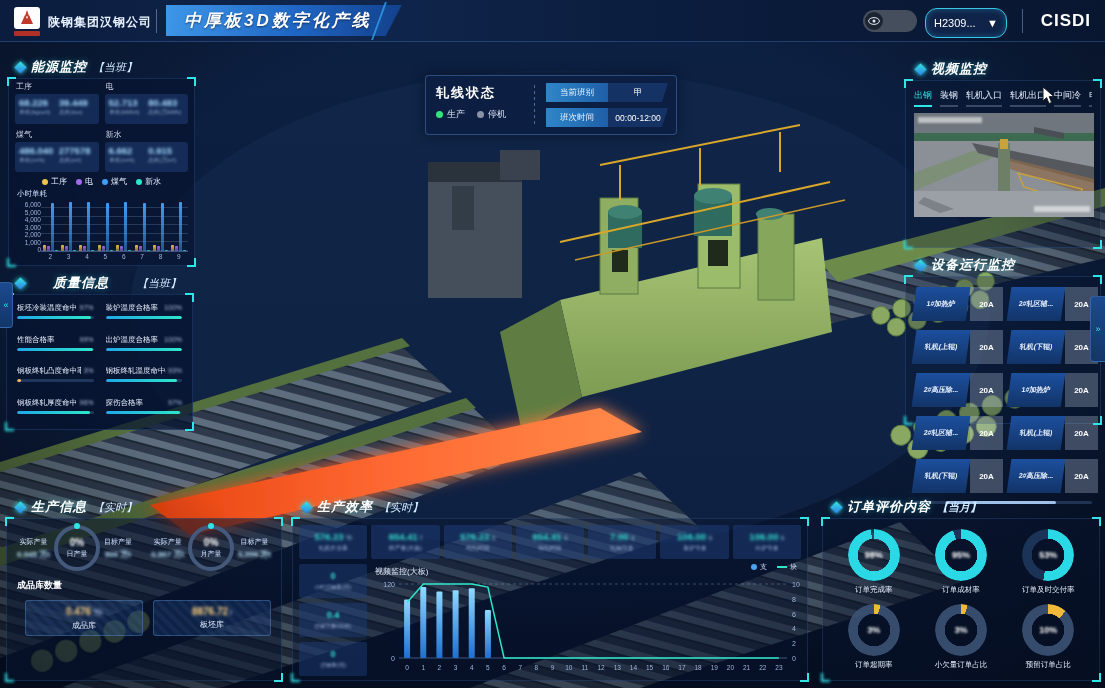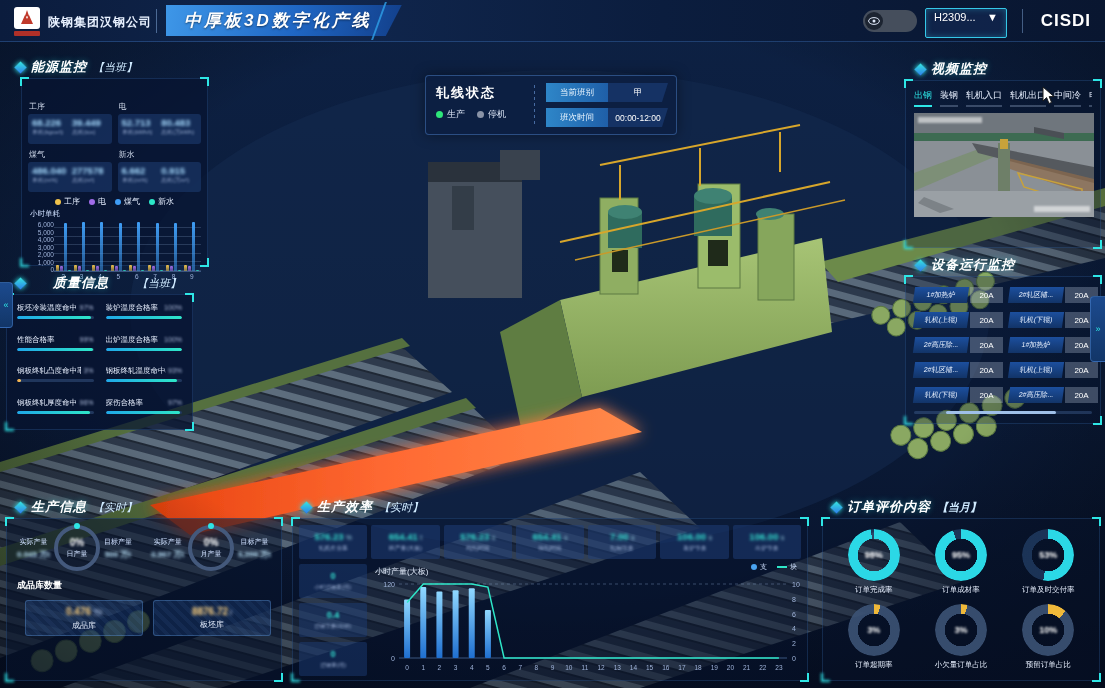--- a/index.html
+++ b/index.html
@@ -22,22 +22,22 @@
   .hdiv{position:absolute;left:156px;top:9px;width:1px;height:24px;background:rgba(140,180,230,.5);}
   .titleplate{position:absolute;left:166px;top:5px;height:31px;padding:0 30px 0 18px;
     background:linear-gradient(100deg,#3e97e8 0%,#1f66c4 55%,#123f8a 100%);
     clip-path:polygon(0 0,100% 0,calc(100% - 16px) 100%,0 100%);
     display:flex;align-items:center;}
   .titleplate b{font-size:17px;font-style:italic;color:#fff;letter-spacing:3px;text-shadow:0 1px 2px rgba(0,0,0,.5);}
   .title-slash{position:absolute;left:378px;top:2px;width:2px;height:38px;background:#2ea0e8;transform:skewX(-20deg);opacity:.8;}
   .eye-toggle{position:absolute;right:188px;top:10px;width:54px;height:22px;border-radius:11px;
     background:#454e5c;display:flex;align-items:center;padding:2px;cursor:pointer;}
   .eye-knob{width:18px;height:18px;border-radius:50%;background:#1c2431;display:flex;align-items:center;justify-content:center;}
-  .heat-select{position:absolute;right:98px;top:8px;width:82px;height:26px;border:1px solid #35c8e8;border-radius:2px;
-    background:rgba(18,40,82,.7);display:flex;align-items:flex-end;justify-content:space-between;padding:14px 8px;cursor:pointer;
+  .heat-select{position:absolute;right:98px;top:8px;width:82px;height:26px;border:1px solid #35c8e8;border-radius:12px;
+    background:rgba(18,40,82,.7);display:flex;align-items:center;justify-content:space-between;padding:14px 8px;cursor:pointer;
     box-shadow:0 0 6px rgba(53,200,232,.35) inset;}
   .heat-select span{font-size:11px;color:#fff;}
   .caret{font-size:8px;color:#35c8e8;}
   .hdiv2{position:absolute;right:82px;top:9px;width:1px;height:24px;background:rgba(140,180,230,.45);}
   .cisdi{position:absolute;right:14px;top:11px;font-size:17px;font-weight:800;color:#fff;letter-spacing:1px;}
 
   
   .ptitle{position:absolute;display:flex;align-items:center;gap:6px;z-index:20;}
   .dia{width:9px;height:9px;background:linear-gradient(135deg,#35e8e0,#2e7de8);transform:rotate(45deg);
     box-shadow:0 0 5px #2ee6e6;}
@@ -45,21 +45,21 @@
   .ptitle .sfx{font-size:11px;font-style:italic;color:#cfeaff;}
   .box{position:absolute;background:rgba(7,20,48,.72);border:1px solid rgba(70,130,210,.22);z-index:15;}
   .box.clear{background:rgba(7,20,48,.30);}
   .cr{position:absolute;width:9px;height:9px;border:2px solid #2ee6e6;}
   .cr.tl{top:-2px;left:-2px;border-right:none;border-bottom:none;}
   .cr.tr{top:-2px;right:-2px;border-left:none;border-bottom:none;}
   .cr.bl{bottom:-2px;left:-2px;border-right:none;border-top:none;}
   .cr.br{bottom:-2px;right:-2px;border-left:none;border-top:none;}
 
   
-  #energy-box{left:21px;top:78px;width:187px;height:188px;padding:21px 6px;}
+  #energy-box{left:8px;top:78px;width:187px;height:188px;padding:1px 6px;}
   #energy-groups{display:grid;grid-template-columns:1fr 1fr;gap:4px 6px;}
   .eg-name{font-size:8px;color:#cfd9ea;margin:1px 0 2px 1px;}
   .eg-card{background:rgba(36,70,130,.45);border-radius:3px;padding:3px 4px;display:flex;gap:4px;height:30px;}
   .eg-col{flex:1;min-width:0;}
   .eg-val{font-size:9.5px;font-weight:bold;color:#a8dcff;white-space:nowrap;}
   .eg-sub{font-size:6.5px;color:#8fa3c8;white-space:nowrap;transform:scale(.9);transform-origin:left;}
   #energy-legend{display:flex;gap:9px;justify-content:center;margin:4px 0 2px;}
   .leg-item{display:flex;align-items:center;gap:3px;font-size:8px;color:#e6efff;}
   .leg-item .dot{width:6px;height:6px;border-radius:50%;}
   #energy-chart-label{font-size:7.5px;color:#cfe0ff;margin:1px 0 1px 2px;}
@@ -105,21 +105,21 @@
   #video-box{left:905px;top:80px;width:196px;height:168px;padding:6px 8px;}
   #video-tabs{display:flex;gap:8px;align-items:flex-end;height:20px;white-space:nowrap;overflow:hidden;}
   .vtab{font-size:9px;color:#e8f0ff;padding-bottom:3px;border-bottom:2px solid rgba(150,170,200,.35);cursor:pointer;}
   .vtab.act{color:#2ee6e6;border-bottom:2px solid #2ee6e6;}
   #video-thumb{margin-top:6px;width:180px;height:104px;background:#7e858c;overflow:hidden;position:relative;}
   .osd{position:absolute;background:rgba(255,255,255,.55);filter:blur(1px);}
 
   
   #devices-box{left:905px;top:276px;width:196px;height:148px;padding:10px 8px 6px;}
   #devices-grid{display:grid;grid-template-columns:1fr 1fr;gap:9px 6px;}
-  .dev{display:flex;height:16px;cursor:pointer;}
+  .dev{display:flex;height:34px;cursor:pointer;font-weight:bold;}
   .dev-lab{width:54px;background:linear-gradient(180deg,#1c4f9e,#123468);transform:skewX(-8deg);
     color:#eaf2ff;font-size:7px;display:flex;align-items:center;justify-content:center;white-space:nowrap;overflow:hidden;}
   .dev-val{width:33px;margin-left:2px;background:rgba(205,220,240,.28);color:#fff;font-size:8px;
     display:flex;align-items:center;justify-content:center;}
   #dev-scroll{margin-top:8px;height:3px;background:rgba(90,130,190,.3);border-radius:2px;position:relative;}
   #dev-thumb{position:absolute;left:18%;width:62%;height:3px;background:#9fc0e8;border-radius:2px;cursor:grab;}
 
   
   #prod-box{left:6px;top:518px;width:276px;height:163px;background:rgba(8,20,46,.55);padding:6px 10px;}
   #gauge-row{display:flex;justify-content:space-between;}
@@ -785,21 +785,21 @@
           <div class="sstat">
             <div class="v bl2">0.4</div>
             <div class="l bl2">过钢节奏(分钟)</div>
           </div>
           <div class="sstat">
             <div class="v bl2">0</div>
             <div class="l bl2">过钢量(坯)</div>
           </div>
         </div>
       <div id="eff-chart-area">
-        <div id="hour-title">小时产量(大板)</div>
+        <div id="hour-title">视频监控(大板)</div>
         <div id="hour-legend">
             <span class="hleg">
               <i class="sw-dot" style="background: rgb(74, 163, 240);"></i>
               <span>支</span>
             </span>
             <span class="hleg">
               <i class="sw-line" style="background: rgb(46, 230, 200);"></i>
               <span>块</span>
             </span>
           </div>

